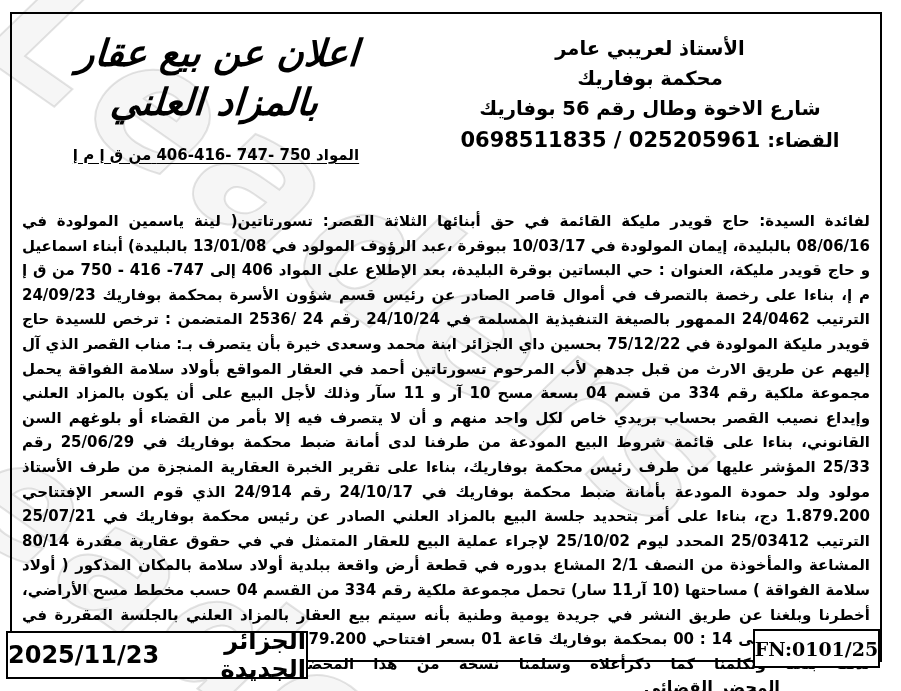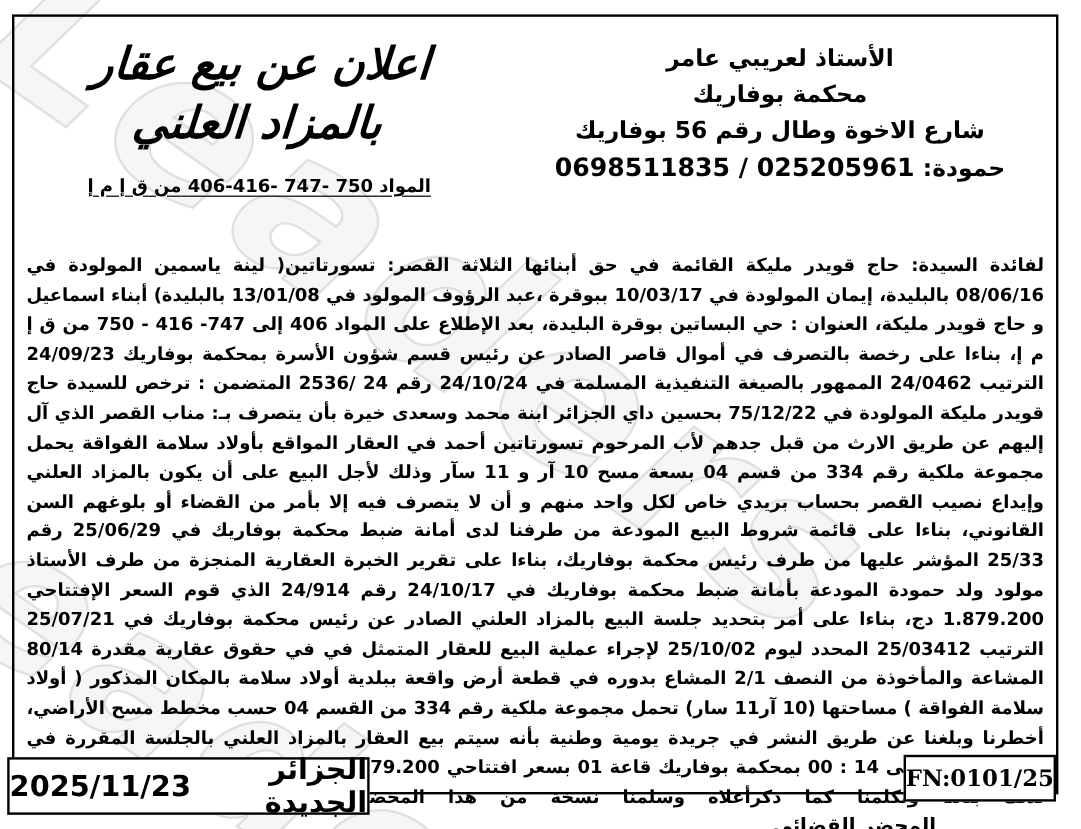--- a/index.html
+++ b/index.html
@@ -149,21 +149,21 @@
         <span class="ltr" dir="ltr">406-416- 747- 750</span>
         <span>من ق إ م إ</span>
       </div>
     </div>
 
     <div class="header-block">
       <div class="header-line">الأستاذ لعريبي عامر</div>
       <div class="header-line">محكمة بوفاريك</div>
       <div class="header-line">شارع الاخوة وطال رقم 56 بوفاريك</div>
       <div class="header-phone">
-        <span>حمودة:</span>
+        <span>القضاء:</span>
         <span class="nums ltr" dir="ltr">0698511835 / 025205961</span>
       </div>
     </div>
 
   </div>
 
   <div class="body-text">
     <span>لفائدة السيدة: حاج قويدر مليكة القائمة في حق أبنائها الثلاثة القصر: تسورتاتين( لينة ياسمين المولودة في 08/06/16 بالبليدة، إيمان المولودة في 10/03/17 ببوقرة ،عبد الرؤوف المولود في 13/01/08 بالبليدة) أبناء اسماعيل و حاج قويدر مليكة، العنوان : حي البساتين بوقرة البليدة، بعد الإطلاع على المواد 406 إلى 747- 416 - 750 من ق إ م إ، بناءا على رخصة بالتصرف في أموال قاصر الصادر عن رئيس قسم شؤون الأسرة بمحكمة بوفاريك 24/09/23 الترتيب 24/0462 الممهور بالصيغة التنفيذية المسلمة في 24/10/24 رقم 24 /2536 المتضمن : ترخص للسيدة حاج قويدر مليكة المولودة في 75/12/22 بحسين داي الجزائر ابنة محمد وسعدى خيرة بأن يتصرف بـ: مناب القصر الذي آل إليهم عن طريق الارث من قبل جدهم لأب المرحوم تسورتاتين أحمد في العقار المواقع بأولاد سلامة الفواقة يحمل مجموعة ملكية رقم 334 من قسم 04 بسعة مسح 10 آر و 11 سآر وذلك لأجل البيع على أن يكون بالمزاد العلني وإيداع نصيب القصر بحساب بريدي خاص لكل واحد منهم و أن لا يتصرف فيه إلا بأمر من القضاء أو بلوغهم السن القانوني، بناءا على قائمة شروط البيع المودعة من طرفنا لدى أمانة ضبط محكمة بوفاريك في 25/06/29 رقم 25/33 المؤشر عليها من طرف رئيس محكمة بوفاريك، بناءا على تقرير الخبرة العقارية المنجزة من طرف الأستاذ مولود ولد حمودة المودعة بأمانة ضبط محكمة بوفاريك في 24/10/17 رقم 24/914 الذي قوم السعر الإفتتاحي 1.879.200 دج، بناءا على أمر بتحديد جلسة البيع بالمزاد العلني الصادر عن رئيس محكمة بوفاريك في 25/07/21 الترتيب 25/03412 المحدد ليوم 25/10/02 لإجراء عملية البيع للعقار المتمثل في في حقوق عقارية مقدرة 80/14 المشاعة والمأخوذة من النصف 2/1 المشاع بدوره في قطعة أرض واقعة ببلدية أولاد سلامة بالمكان المذكور ( أولاد سلامة الفواقة ) مساحتها (10 آر11 سار) تحمل مجموعة ملكية رقم 334 من القسم 04 حسب مخطط مسح الأراضي، أخطرنا وبلغنا عن طريق النشر في جريدة يومية وطنية بأنه سيتم بيع العقار بالمزاد العلني بالجلسة المقررة في 2025/12/25 على 14 : 00 بمحكمة بوفاريك قاعة 01 بسعر افتتاحي 1.879.200 دج ، ولكي لا يجهل ما تقدم، وإثباتا لذلك بلغنا وتكلمنا كما ذكرأعلاه وسلمنا نسخة من هذا المحضر للمخاطب الكل طبقا للقانون.</span>
     <span class="signature">المحضر القضائي</span>
   </div>

